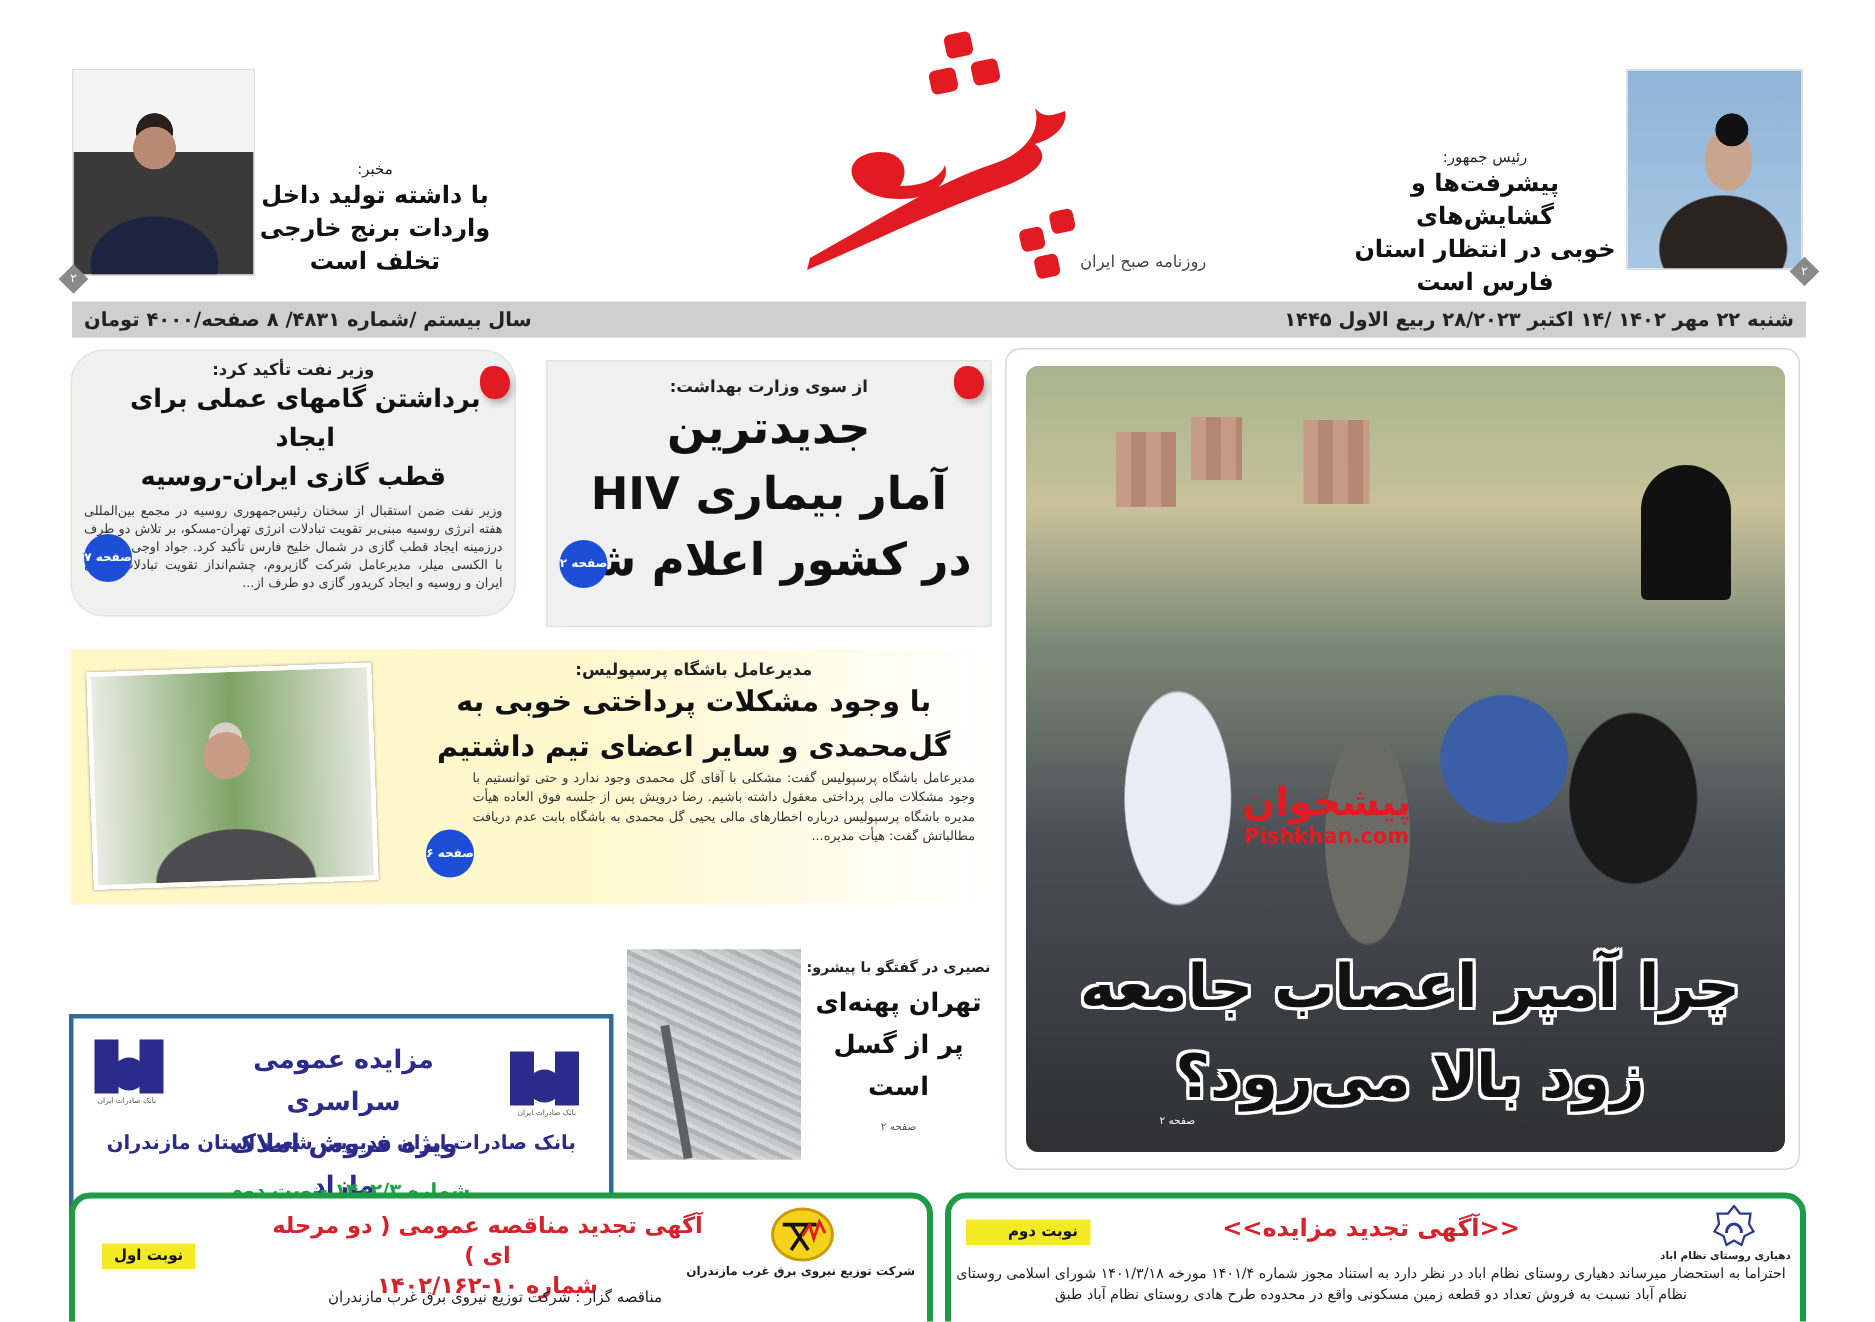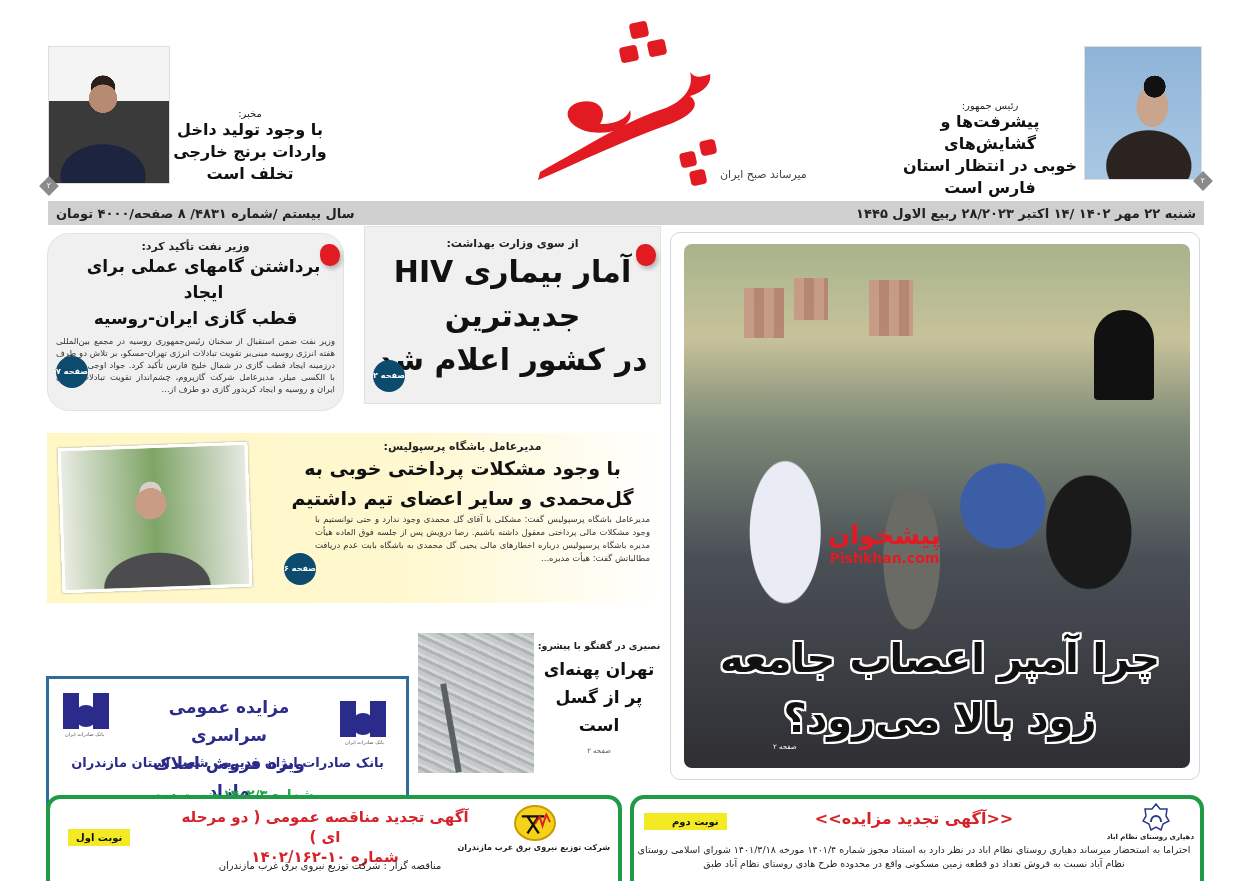--- a/index.html
+++ b/index.html
@@ -19,21 +19,21 @@
 
     .dateline { position: absolute; left: 48px; top: 201px; width: 1156px; height: 24px; background: #cfcfcf; display: flex; justify-content: space-between; align-items: center; padding: 0 8px; }
     .dateline span { font-size: 13px; font-weight: bold; color: #222; }
 
     
     .box { position: absolute; background: #f0f0f0; border: 1px solid #d7ead7; }
     .redblob { position: absolute; width: 20px; height: 22px; background: #e21b23; border-radius: 45% 55% 50% 50%; box-shadow: 2px 3px 4px rgba(0,0,0,.25); }
     .kicker { font-size: 11px; font-weight: bold; text-align: center; color: #222; }
     .btitle { font-weight: bold; text-align: center; color: #111; }
     .body-text { font-size: 9.5px; line-height: 15px; color: #333; text-align: justify; }
-    .page-badge { position: absolute; width: 32px; height: 32px; border-radius: 50%; background: #0c4a6e; color: #fff; font-size: 8px; font-weight: bold; text-align: center; line-height: 32px; }
+    .page-badge { position: absolute; width: 32px; height: 32px; border-radius: 50%; background: #1d4ed8; color: #fff; font-size: 8px; font-weight: bold; text-align: center; line-height: 32px; }
 
     
     .main-photo-frame { position: absolute; left: 670px; top: 232px; width: 530px; height: 548px; border: 1px solid #cfd8e3; border-radius: 10px; background: #fff; }
     .main-photo { position: absolute; left: 684px; top: 244px; width: 506px; height: 524px; border-radius: 8px; overflow: hidden;
       background:
         radial-gradient(ellipse 60px 80px at 80% 55%, #1a1a1a 0%, #1a1a1a 70%, transparent 72%),
         radial-gradient(ellipse 40px 100px at 45% 60%, #6b6b66 0%, #6b6b66 70%, transparent 72%),
         radial-gradient(ellipse 50px 100px at 20% 55%, #e9ecf5 0%, #e9ecf5 70%, transparent 72%),
         radial-gradient(ellipse 60px 60px at 63% 50%, #3c5ea6 0%, #3c5ea6 70%, transparent 72%),
         linear-gradient(180deg, #a7b48c 0%, #c8c29a 18%, #7d8a77 35%, #4a4f56 60%, #2f2f33 100%);
@@ -83,38 +83,38 @@
 </div>
 
 <div class="thumb" style="left:48px; top:46px; width:122px; height:138px;">
   <div class="bg" style="background: radial-gradient(circle 20px at 45% 38%, #b88a72 0 70%, transparent 72%), radial-gradient(circle 22px at 45% 30%, #2a1f1b 0 55%, transparent 57%), radial-gradient(ellipse 60px 45px at 45% 95%, #1d2440 0 70%, transparent 72%), linear-gradient(#f4f4f4 0 40%, #3a3a3a 40% 100%);"></div>
 </div>
 <div class="page-diamond" style="left:42px; top:179px;">
     <span>۲</span>
   </div>
 <div class="abs" style="left:170px; top:108px; width:160px;">
   <div class="hdr-kicker">مخبر:</div>
-  <div class="hdr-title">با وجود تولید داخل</div>
+  <div class="hdr-title">با داشته تولید داخل</div>
   <div class="hdr-title">واردات برنج خارجی</div>
   <div class="hdr-title">تخلف است</div>
 </div>
 
 <svg class="logo" viewBox="0 0 290 180">
   <g fill="#e21b23">
     <rect x="100" y="10" width="18" height="16" rx="4" transform="rotate(-12 109 18)"></rect>
     <rect x="118" y="28" width="18" height="16" rx="4" transform="rotate(-12 127 36)"></rect>
     <rect x="90" y="34" width="18" height="16" rx="4" transform="rotate(-12 99 42)"></rect>
     <path d="M8 168 C 50 150, 90 130, 140 112 C 165 102, 170 92, 160 84 C 175 80, 182 70, 180 62 C 170 66, 165 66, 160 60 C 165 78, 150 92, 130 98 C 95 110, 60 132, 10 160 Z"></path>
     <path d="M60 120 C 35 115, 30 95, 50 90 C 70 86, 78 100, 70 112 C 90 112, 98 104, 100 98 C 104 110, 90 124, 60 120 Z"></path>
     <rect x="150" y="140" width="16" height="15" rx="4" transform="rotate(-12 158 147)"></rect>
     <rect x="170" y="128" width="16" height="15" rx="4" transform="rotate(-12 178 135)"></rect>
     <rect x="160" y="158" width="16" height="15" rx="4" transform="rotate(-12 168 165)"></rect>
   </g>
 </svg>
-<div class="logo-text">میرساند صبح ایران</div>
+<div class="logo-text">روزنامه صبح ایران</div>
 
 <div class="dateline">
   <span>شنبه ۲۲ مهر ۱۴۰۲ /۱۴ اکتبر  ۲۸/۲۰۲۳ ربیع الاول ۱۴۴۵</span>
   <span>سال بیستم /شماره ۴۸۳۱/ ۸ صفحه/۴۰۰۰ تومان</span>
 </div>
 
 <div class="main-photo-frame"></div>
 <div class="main-photo">
   <div class="face" style="left:60px; top:44px; width:40px; height:50px;"></div>
   <div class="face" style="left:110px; top:34px; width:34px; height:42px;"></div>
@@ -124,24 +124,24 @@
 <div class="watermark">
   <div class="fa">پیشخوان</div>
   <div class="en">Pishkhan.com</div>
 </div>
 <div class="headline-main">
   <div>چرا آمپر اعصاب جامعه</div>
   <div>زود بالا می‌رود؟</div>
 </div>
 <div class="abs" style="left:773px; top:743px; font-size:7px; color:#fff;">صفحه ۲</div>
 
-<div class="box" style="left:364px; top:226px; width:297px; height:178px;">
+<div class="box" style="left:364px; top:240px; width:297px; height:178px;">
   <div class="kicker" style="margin-top:10px;">از سوی وزارت بهداشت:</div>
+  <div class="btitle" style="font-size:30px; line-height:44px;">جدیدترین</div>
   <div class="btitle" style="font-size:30px; line-height:44px;">آمار بیماری HIV</div>
-  <div class="btitle" style="font-size:30px; line-height:44px;">جدیدترین</div>
   <div class="btitle" style="font-size:30px; line-height:44px;">در کشور اعلام شد</div>
 </div>
 <div class="redblob" style="left:636px; top:244px;"></div>
 <div class="page-badge" style="left:373px; top:360px;">صفحه ۲</div>
 
 <div class="box" style="left:47px; top:233px; width:297px; height:178px;border-radius:22px;">
   <div class="kicker" style="margin-top:6px;">وزیر نفت تأکید کرد:</div>
   <div class="btitle" style="font-size:17px; line-height:26px;margin-left:16px;">برداشتن گامهای عملی برای ایجاد</div>
   <div class="btitle" style="font-size:17px; line-height:26px;">قطب گازی ایران-روسیه</div>
   <div class="body-text" style="padding:4px 8px 0 8px; font-size:8.5px; line-height:12px;">وزیر نفت ضمن استقبال از سخنان رئیس‌جمهوری روسیه در مجمع بین‌المللی هفته انرژی روسیه مبنی‌بر تقویت تبادلات انرژی تهران-مسکو، بر تلاش دو طرف درزمینه ایجاد قطب گازی در شمال خلیج فارس تأکید کرد. جواد اوجی در دیدار با الکسی میلر، مدیرعامل شرکت گازپروم، چشم‌انداز تقویت تبادلات انرژی ایران و روسیه و ایجاد کریدور گازی دو طرف از...</div>

